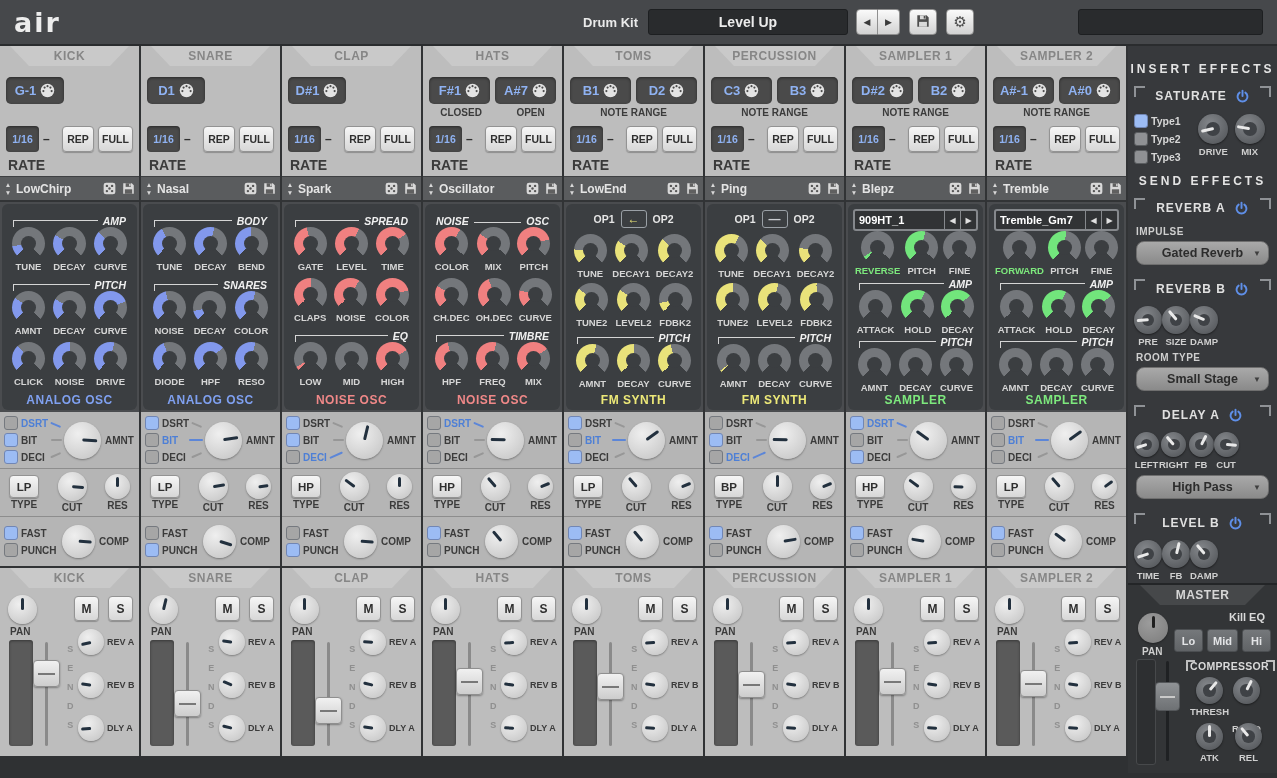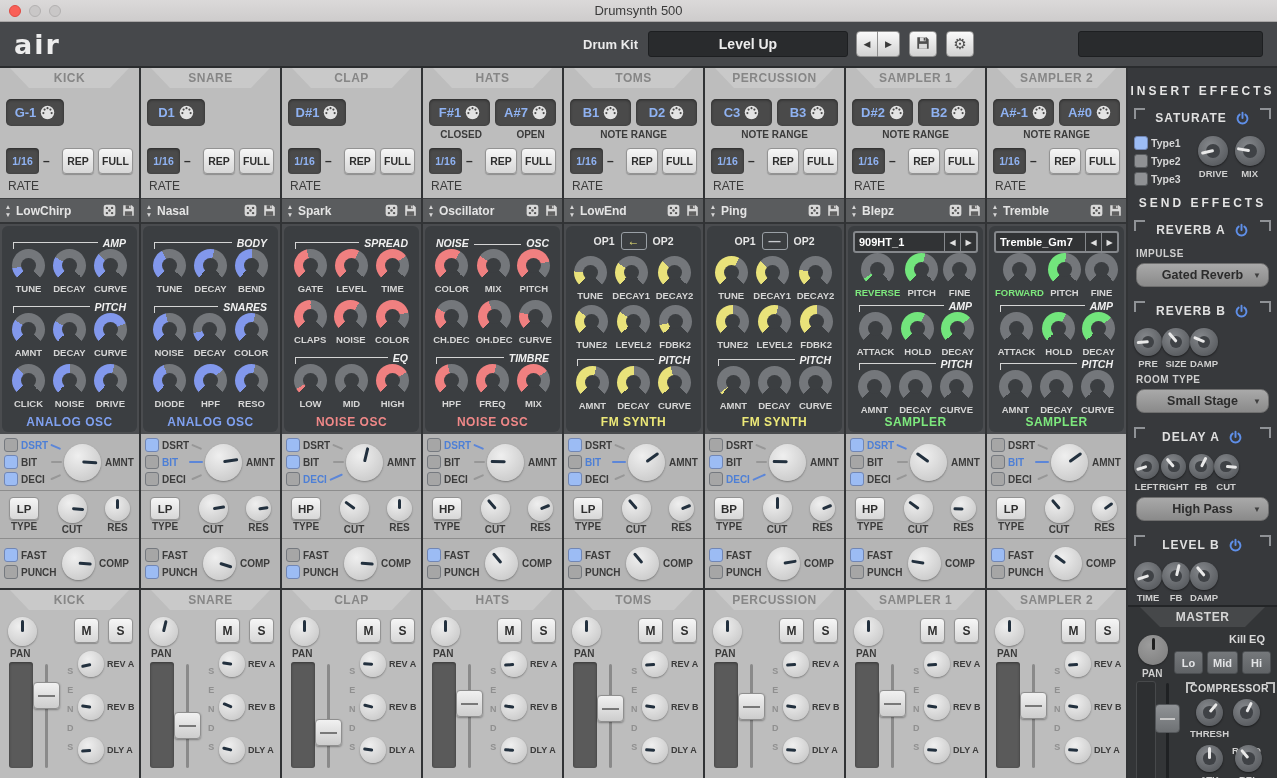--- a/index.html
+++ b/index.html
@@ -39,21 +39,21 @@
   .notes{position:absolute;top:31px;left:6px;right:6px;display:flex;gap:5px}
   .noteb{height:27px;flex:1;background:#4a4a4a;border-radius:5px;display:flex;align-items:center;justify-content:center;gap:4px;color:#8fb2f2;font-weight:bold;font-size:13px;box-shadow:inset 0 1px 3px rgba(0,0,0,.45)}
   .noteb.single{flex:none;width:58px}
   .midiicon{display:flex}
   .sublabels{position:absolute;top:61px;left:0;right:0;display:flex;justify-content:space-around;font-size:10px;font-weight:bold;color:#3b3b3b}
   .raterow{position:absolute;top:80px;left:6px;right:6px;display:flex;align-items:center;gap:4px}
   .ratebox{width:33px;height:26px;background:#4a4a4a;border-radius:4px;color:#8fb2f2;font-size:10.5px;font-weight:bold;display:flex;align-items:center;justify-content:center;box-shadow:inset 0 1px 3px rgba(0,0,0,.45);flex:none}
   .dash{color:#2e2e2e;font-weight:bold;font-size:12px}
   .btnl{background:linear-gradient(#f6f6f6,#d7d7d7);border:1px solid #939393;border-radius:4px;color:#2f2f2f;font-weight:bold;font-size:10.5px;display:flex;align-items:center;justify-content:center;box-shadow:0 1px 1px rgba(0,0,0,.25)}
   .rep{width:32px;height:26px;margin-left:auto}.full{width:35px;height:26px}
-  .ratelabel{position:absolute;top:111px;left:8px;font-size:12px;font-weight:normal;color:#3b3b3b}
+  .ratelabel{position:absolute;top:111px;left:8px;font-size:14px;font-weight:bold;color:#3b3b3b}
 
   
   .preset{height:26px;background:#5a5c5e;border-top:1px solid #3e4042;border-bottom:2px solid #323436;display:flex;align-items:center;padding:0 3px;gap:3px;flex:none}
   .spin{display:flex;flex-direction:column;font-size:6.5px;line-height:6px;color:#d8d8d8;width:10px;text-align:center;gap:2px}
   .pname{flex:1;color:#e4e4e4;font-weight:bold;font-size:12px;white-space:nowrap;overflow:hidden}
   .picon{width:16px;display:flex;justify-content:center}
 
   
   .engsec{height:210px;background:#4a4c4f;padding:2px;flex:none}
   .engine{height:100%;background:#3b3e41;border-radius:6px;display:flex;flex-direction:column;padding:4px 0 2px}
@@ -149,28 +149,20 @@
   .complabel::before{content:'';position:absolute;left:2px;top:0;width:7px;height:9px;border-left:2px solid #bfbfbf;border-top:2px solid #bfbfbf}
   .complabel::after{content:'';position:absolute;right:0;top:0;width:7px;height:9px;border-right:2px solid #bfbfbf;border-top:2px solid #bfbfbf}
   .kcell.abs{position:absolute}
   .nknob.gray{background:radial-gradient(circle at 40% 33%,#9c9c9c,#7c7c7c)}
   .nknob.gray .ndl{background:#1f1f1f}
 </style>
 </head>
 <body>
 
 <div id="app">
-  <div class="titlebar">
-    <div class="lights">
-      <div class="light red"></div>
-      <div class="light dim"></div>
-      <div class="light dim"></div>
-    </div>
-    <div class="wtitle">Drumsynth 500</div>
-  </div>
 
   <div class="appheader">
     <span class="logo">air</span>
     <span class="kitlabel">Drum Kit</span>
     <div class="kitbox">
         <span>Level Up</span>
       </div>
     <div class="navbtns">
       <div class="navbtn">◀</div>
       <div class="navbtn">▶</div>

